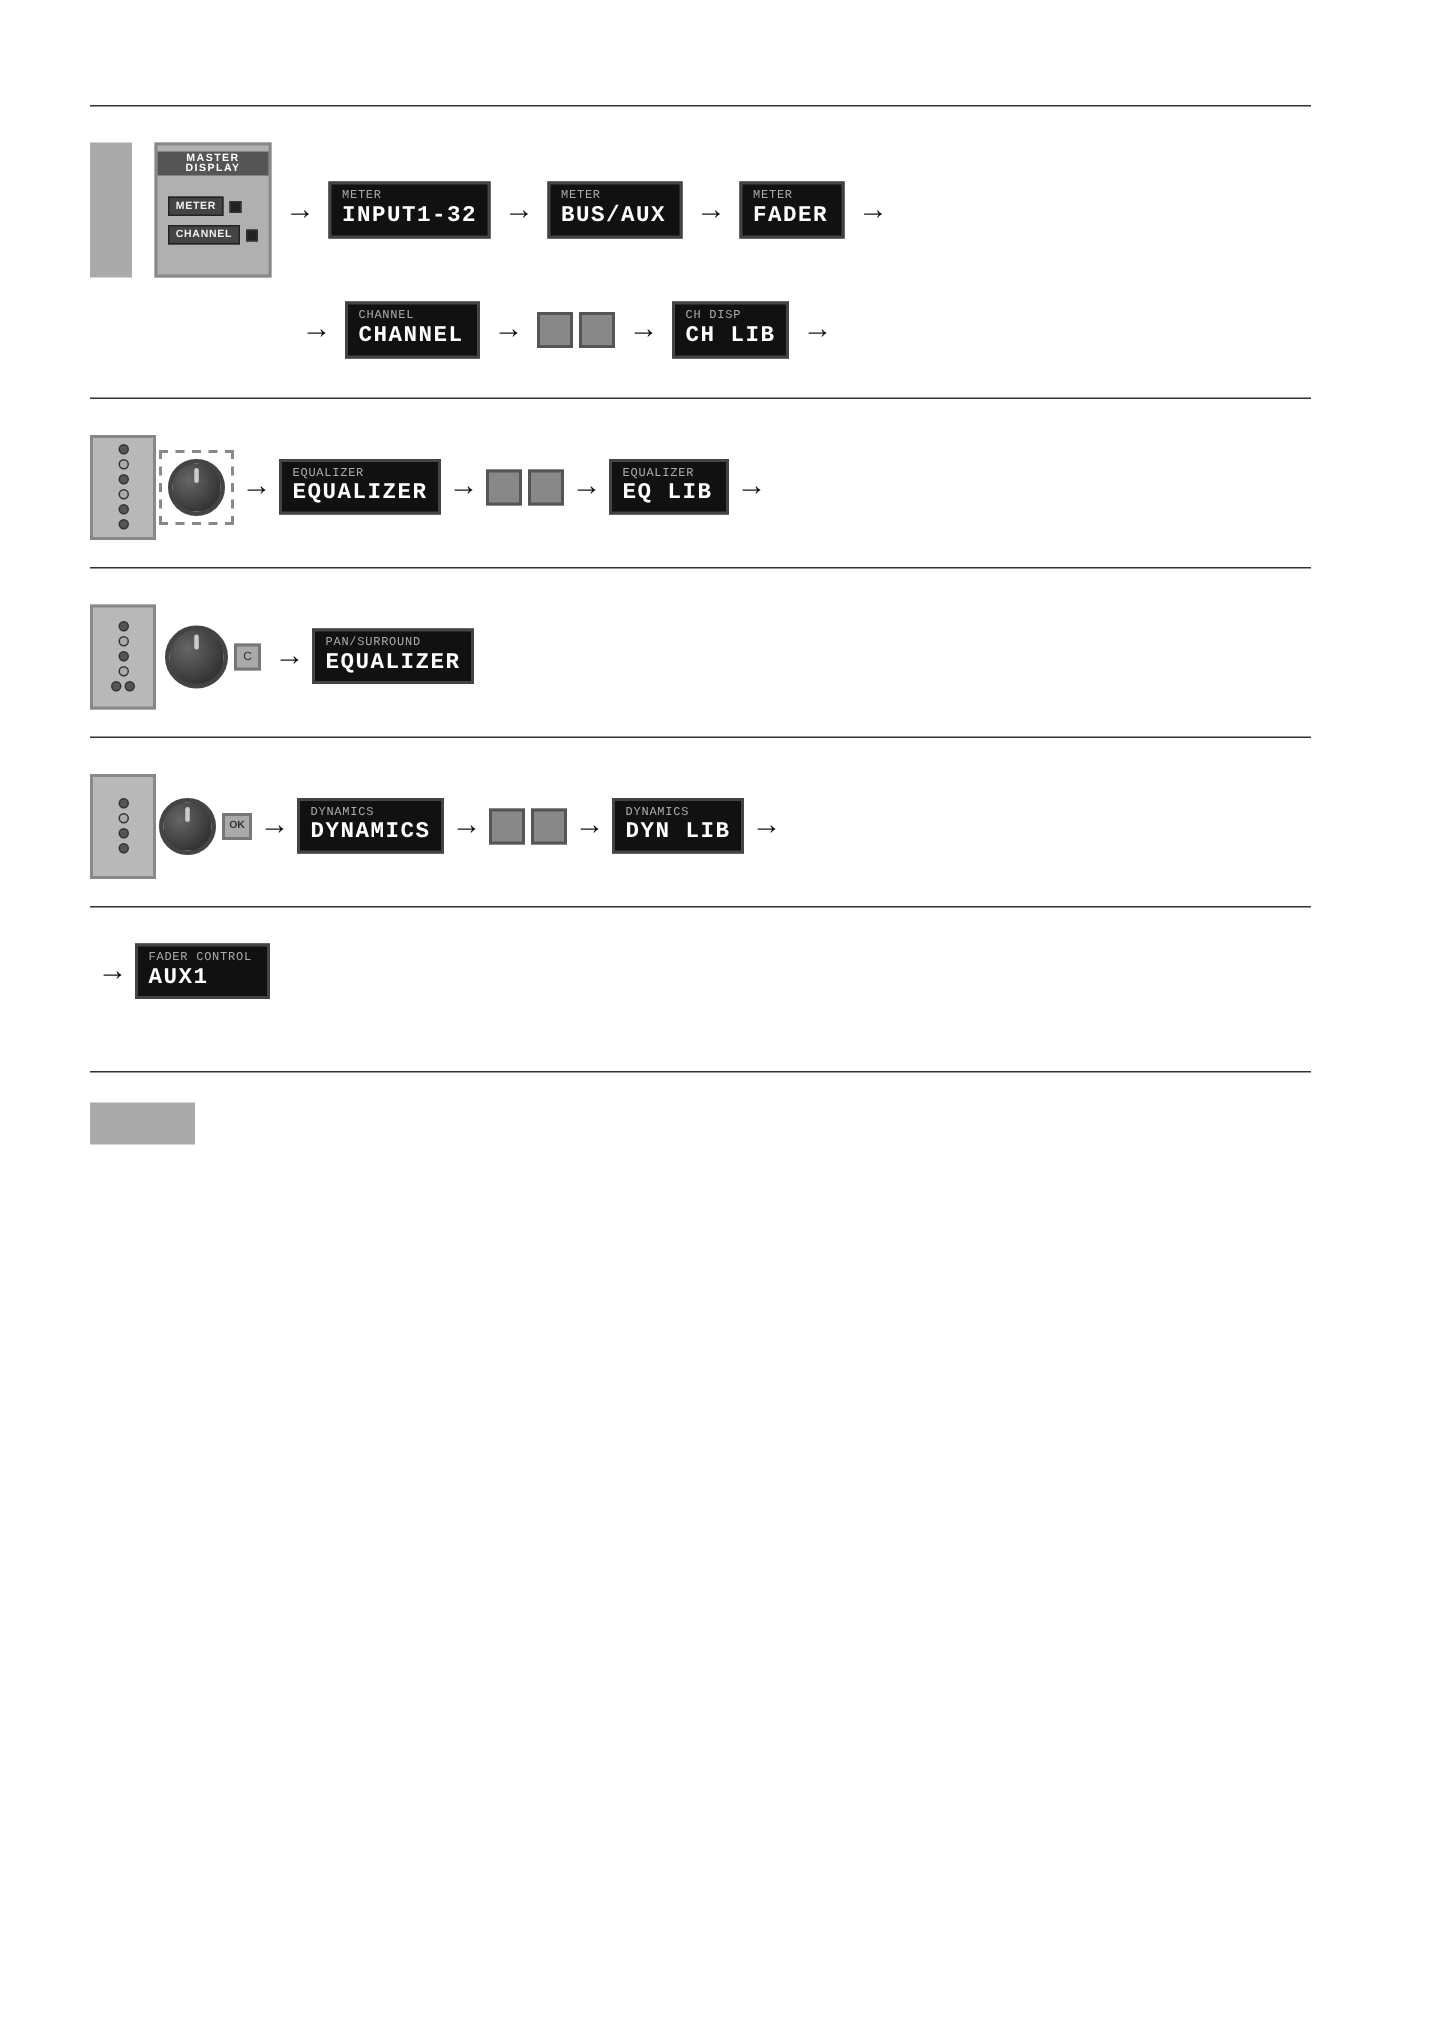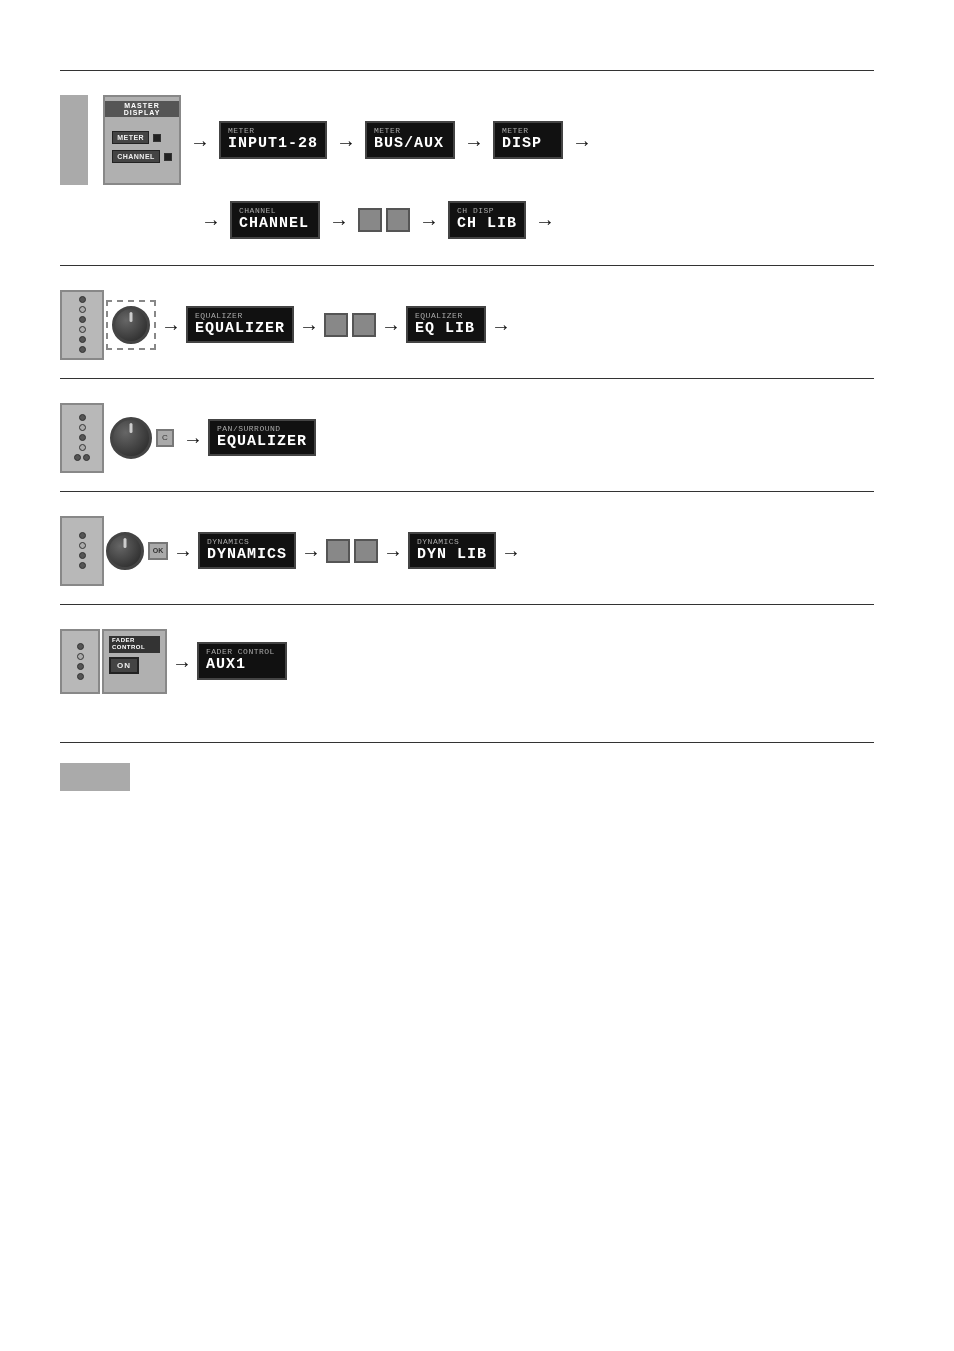--- a/index.html
+++ b/index.html
@@ -226,35 +226,35 @@
               <div style="background:#444; color:#eee; font-size:7px; font-weight:bold; padding:2px 4px; border:1px solid #222; letter-spacing:0.5px;">CHANNEL</div>
               <div style="width:8px; height:8px; background:#222; border:1px solid #333;"></div>
             </div>
           </div>
         </div>
 
         <span class="nav-arrow">→</span>
 
         <div class="lcd-box">
           <span class="lcd-label">METER</span>
-          <span class="lcd-value">INPUT1-28</span>
+          <span class="lcd-value">INPUT1-32</span>
         </div>
 
         <span class="nav-arrow">→</span>
 
         <div class="lcd-box">
           <span class="lcd-label">METER</span>
           <span class="lcd-value">BUS/AUX</span>
         </div>
 
         <span class="nav-arrow">→</span>
 
         <div class="lcd-box" style="min-width:70px;">
           <span class="lcd-label">METER</span>
-          <span class="lcd-value">DISP</span>
+          <span class="lcd-value">FADER</span>
         </div>
 
         <span class="nav-arrow">→</span>
 
       </div>
 
       <div class="flow-row" style="margin-left:93px;">
 
         <span class="nav-arrow">→</span>
 
@@ -402,34 +402,20 @@
     </div>
 
     <span class="nav-arrow">→</span>
 
   </div>
 
   <hr class="section-divider">
 
   <div class="section" style="padding-top:14px; padding-bottom:8px;">
 
-    <div style="display:flex; align-items:center;">
-
-      <div class="mini-panel" style="height:65px; width:40px;">
-        <div class="mini-dot"></div>
-        <div class="mini-dot lit"></div>
-        <div class="mini-dot"></div>
-        <div class="mini-dot"></div>
-      </div>
-
-      <div class="fader-panel" style="width:65px; height:65px; background:#b0b0b0; border:2px solid #888; display:flex; flex-direction:column; align-items:flex-start; justify-content:flex-start; padding:5px; position:relative;">
-        <div style="background:#333; color:#fff; font-size:6px; font-weight:bold; padding:1px 3px; letter-spacing:0.5px; margin-bottom:4px; line-height:1.3;">FADER CONTROL</div>
-        <div style="background:#444; color:#eee; font-size:8px; font-weight:bold; padding:2px 6px; border:2px solid #222; letter-spacing:1px; cursor:pointer;">ON</div>
-      </div>
-    </div>
 
     <span class="nav-arrow">→</span>
 
     <div class="lcd-box" style="min-width:90px;">
       <span class="lcd-label">FADER CONTROL</span>
       <span class="lcd-value">AUX1</span>
     </div>
 
   </div>
 

